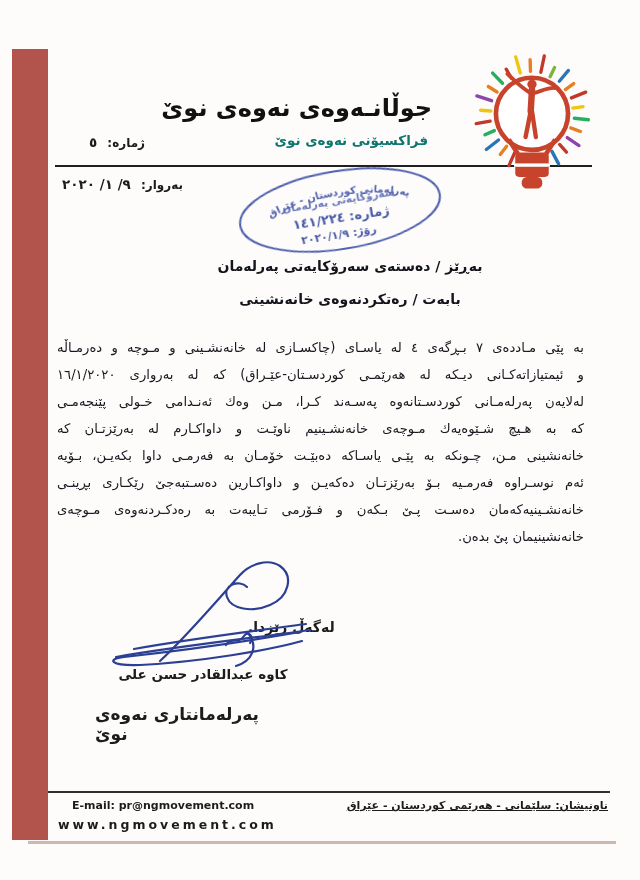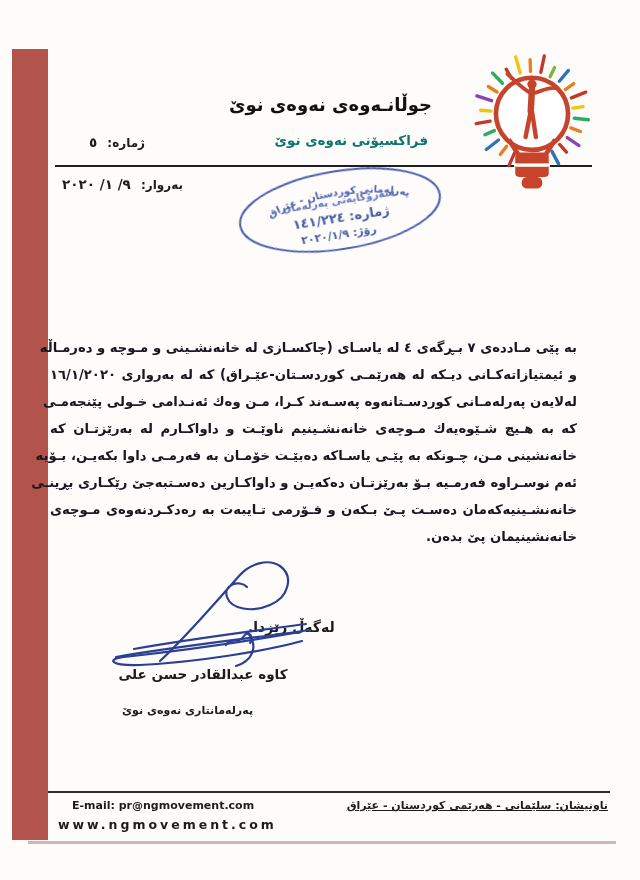--- a/index.html
+++ b/index.html
@@ -6,49 +6,49 @@
   html,body { background:#ffffff; }
   body { font-family:"DejaVu Sans", sans-serif; }
   .page {
     position:relative; width:640px; height:880px; margin:0 auto;
     background:#fdfcfa; overflow:hidden; direction:rtl;
     font-family:"DejaVu Sans", sans-serif; color:#1c1c1c;
   }
   .accent-bar { position:absolute; left:12px; top:49px; width:36px; height:791px; background:#b2544b; }
 
   
-  .org-title   { position:absolute; right:208px; top:94px;  font-size:18px; font-weight:bold; color:#111; white-space:nowrap; }
+  .org-title   { position:absolute; right:208px; top:94px;  font-size:24px; font-weight:bold; color:#111; white-space:nowrap; }
   .org-subtitle{ position:absolute; right:212px; top:132px; font-size:13.5px; font-weight:bold; color:#0f766e; white-space:nowrap; }
   .logo-wrap { position:absolute; left:458px; top:52px; width:148px; height:152px; z-index:3; }
   .head-rule { position:absolute; left:55px; right:48px; top:165px; height:2px; background:#1f1f1f; z-index:1; }
   .ref-line  { position:absolute; font-size:12px; font-weight:bold; white-space:nowrap; }
   .ref-number{ left:45px; top:134px; width:100px; }
   .ref-date  { left:45px; top:176px; width:138px; }
   .ref-line .val { margin-right:6px; font-size:13.5px; }
 
   
   .stamp {
     position:absolute; left:231px; top:166px; width:218px; height:88px;
     transform:rotate(-9deg); opacity:.92; filter:blur(.3px); z-index:2;
   }
 
   
   .recipient { position:absolute; left:150px; top:258px; width:400px; text-align:center; font-weight:bold; font-size:14px; color:#14141c; }
   .recipient .line2 { margin-top:17px; }
 
   
-  .letter-body { position:absolute; left:50px; top:334px; width:527px; font-size:13.2px; font-weight:bold; color:#17171f; }
+  .letter-body { position:absolute; left:57px; top:334px; width:527px; font-size:13.2px; font-weight:normal; color:#17171f; }
   .letter-body .bline { height:27px; line-height:27px; text-align:justify; text-align-last:justify; white-space:nowrap; }
   .letter-body .bline.last { text-align-last:right; }
 
   
   .regards   { position:absolute; left:248px; top:603px; font-size:14px; font-weight:bold;margin-top:16px; }
   .signature { position:absolute; left:98px; top:553px; width:220px; height:118px; z-index:2; }
   .signer-name  { position:absolute; left:103px; top:666px; width:200px; text-align:center; font-size:13.5px; font-weight:bold; }
-  .signer-title { position:absolute; left:95px;  top:704px; width:185px; text-align:center; font-size:11px;   font-weight:bold; }
+  .signer-title { position:absolute; left:95px;  top:704px; width:185px; text-align:left; font-size:17px;   font-weight:bold; }
 
   
   .footer-rule-top    { position:absolute; left:48px; right:30px; top:791px; height:2px; background:#2e2e2e; }
   .footer-rule-bottom { position:absolute; left:28px; right:24px; top:841px; height:3px; background:rgba(160,118,104,.5); }
   .footer-email   { position:absolute; left:72px; top:799px; font-size:11px; font-weight:bold; direction:ltr; }
   .footer-website { position:absolute; left:58px; top:817px; font-size:12.5px; font-weight:bold; letter-spacing:3px; direction:ltr; }
   .footer-address { position:absolute; right:32px; top:799px; font-size:11px; font-weight:bold;text-decoration:underline; }
   .footer-phone   { position:absolute; right:32px; top:819px; font-size:11px; font-weight:bold; }
   .footer-phone .num { direction:ltr; unicode-bidi:embed; display:inline-block; margin-right:4px; }
 </style>
@@ -122,20 +122,24 @@
       <path id="stampArc" d="M 16,58 A 95,36 0 0 1 202,58" fill="none"></path>
       <text font-size="10" font-weight="bold" fill="#4053a8">
         <textPath href="#stampArc" startOffset="50%" text-anchor="middle">پەرلەمانی كوردستان - عێراق</textPath>
       </text>
       <text x="109" y="38" text-anchor="middle" font-size="10.5" font-weight="bold" fill="#4053a8" opacity=".85">سەرۆكايەتی پەرلەمان</text>
       <text x="109" y="56" text-anchor="middle" font-size="13" font-weight="bold" fill="#3a4da0">ژمارە: ١٤١/٢٢٤</text>
       <text x="104" y="72" text-anchor="middle" font-size="11" font-weight="bold" fill="#3a4da0">رۆژ: ٢٠٢٠/١/٩</text>
     </svg>
   </div>
 
+  <div class="recipient">
+    <div class="line1">بەڕێز / دەستەی سەرۆكايەتی پەرلەمان</div>
+    <div class="line2">بابەت / رەتكردنەوەی خانەنشينی</div>
+  </div>
 
   <div class="letter-body">
     <div class="bline">به پێی مـاددەی ٧ بـڕگەی ٤ له ياسـای (چاكسـازی له خانەنشـينی و مـوچه و دەرمـاڵه</div>
     <div class="bline">و ئيمتيازاتەكـانی ديـكه له هەرێمـی كوردسـتان-عێـراق) كه له بەرواری ١٦/١/٢٠٢٠</div>
     <div class="bline">لەلايەن پەرلەمـانی كوردسـتانەوه پەسـەند كـرا، مـن وەك ئەنـدامی خـولی پێنجەمـی</div>
     <div class="bline">كه به هـيچ شـێوەيەك مـوچەی خانەنشـينيم ناوێـت و داواكـارم له بەرێزتـان كه</div>
     <div class="bline">خانەنشينی مـن، چـونكه به پێـی ياسـاكه دەبێـت خۆمـان به فەرمـی داوا بكەيـن، بـۆيه</div>
     <div class="bline">ئەم نوسـراوه فەرمـيه بـۆ بەرێزتـان دەكەيـن و داواكـارين دەسـتبەجێ رێكـاری بڕينـی</div>
     <div class="bline">خانەنشـينيەكەمان دەسـت پـێ بـكەن و فـۆرمی تـايبەت به رەدكـردنەوەی مـوچەی</div>
     <div class="bline last">خانەنشينيمان پێ بدەن.</div>

